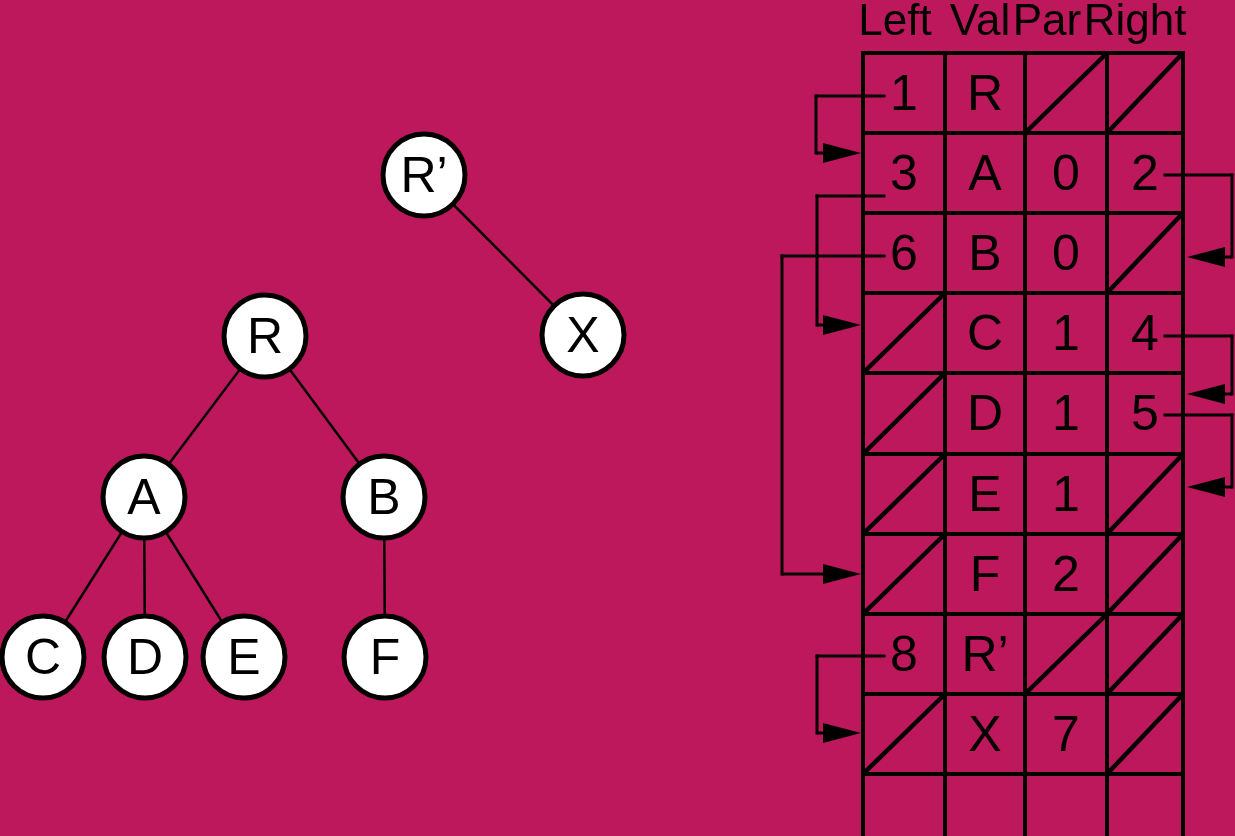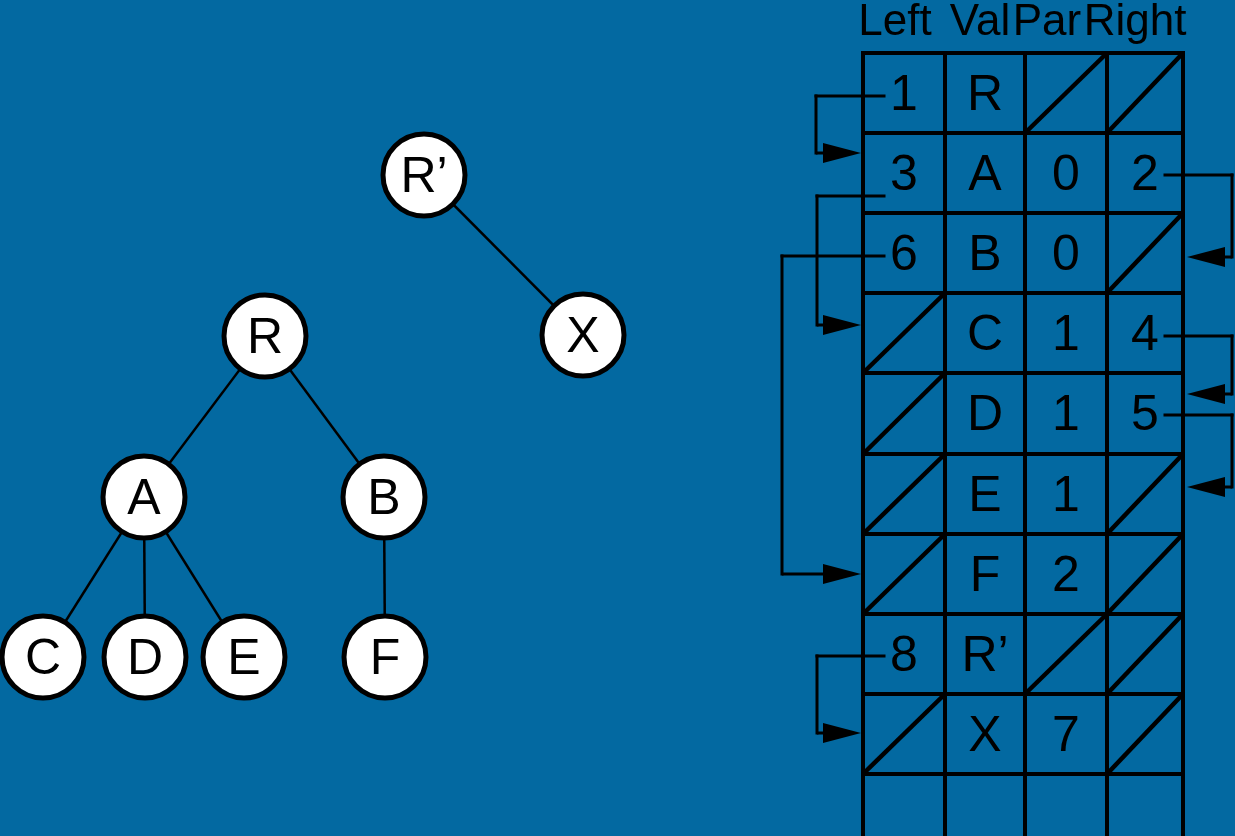--- a/index.html
+++ b/index.html
@@ -1,18 +1,18 @@
 <!DOCTYPE html>
 <html><head>
 <meta charset="utf-8">
 <style>
   html,body{margin:0;padding:0;background:#ffffff;}
   .stage{
     position:relative;width:1235px;height:836px;overflow:hidden;
-    background:#0369a1;color:#000000;
+    background:#be185d;color:#000000;
     font-family:"Liberation Sans", sans-serif;
   }
   #diagram{position:absolute;left:0;top:0;}
   
   .hdr{
     position:absolute;top:-5px;transform:translateX(-50%);
     font-size:44px;line-height:49px;white-space:nowrap;
   }
   
   .table-cells{

